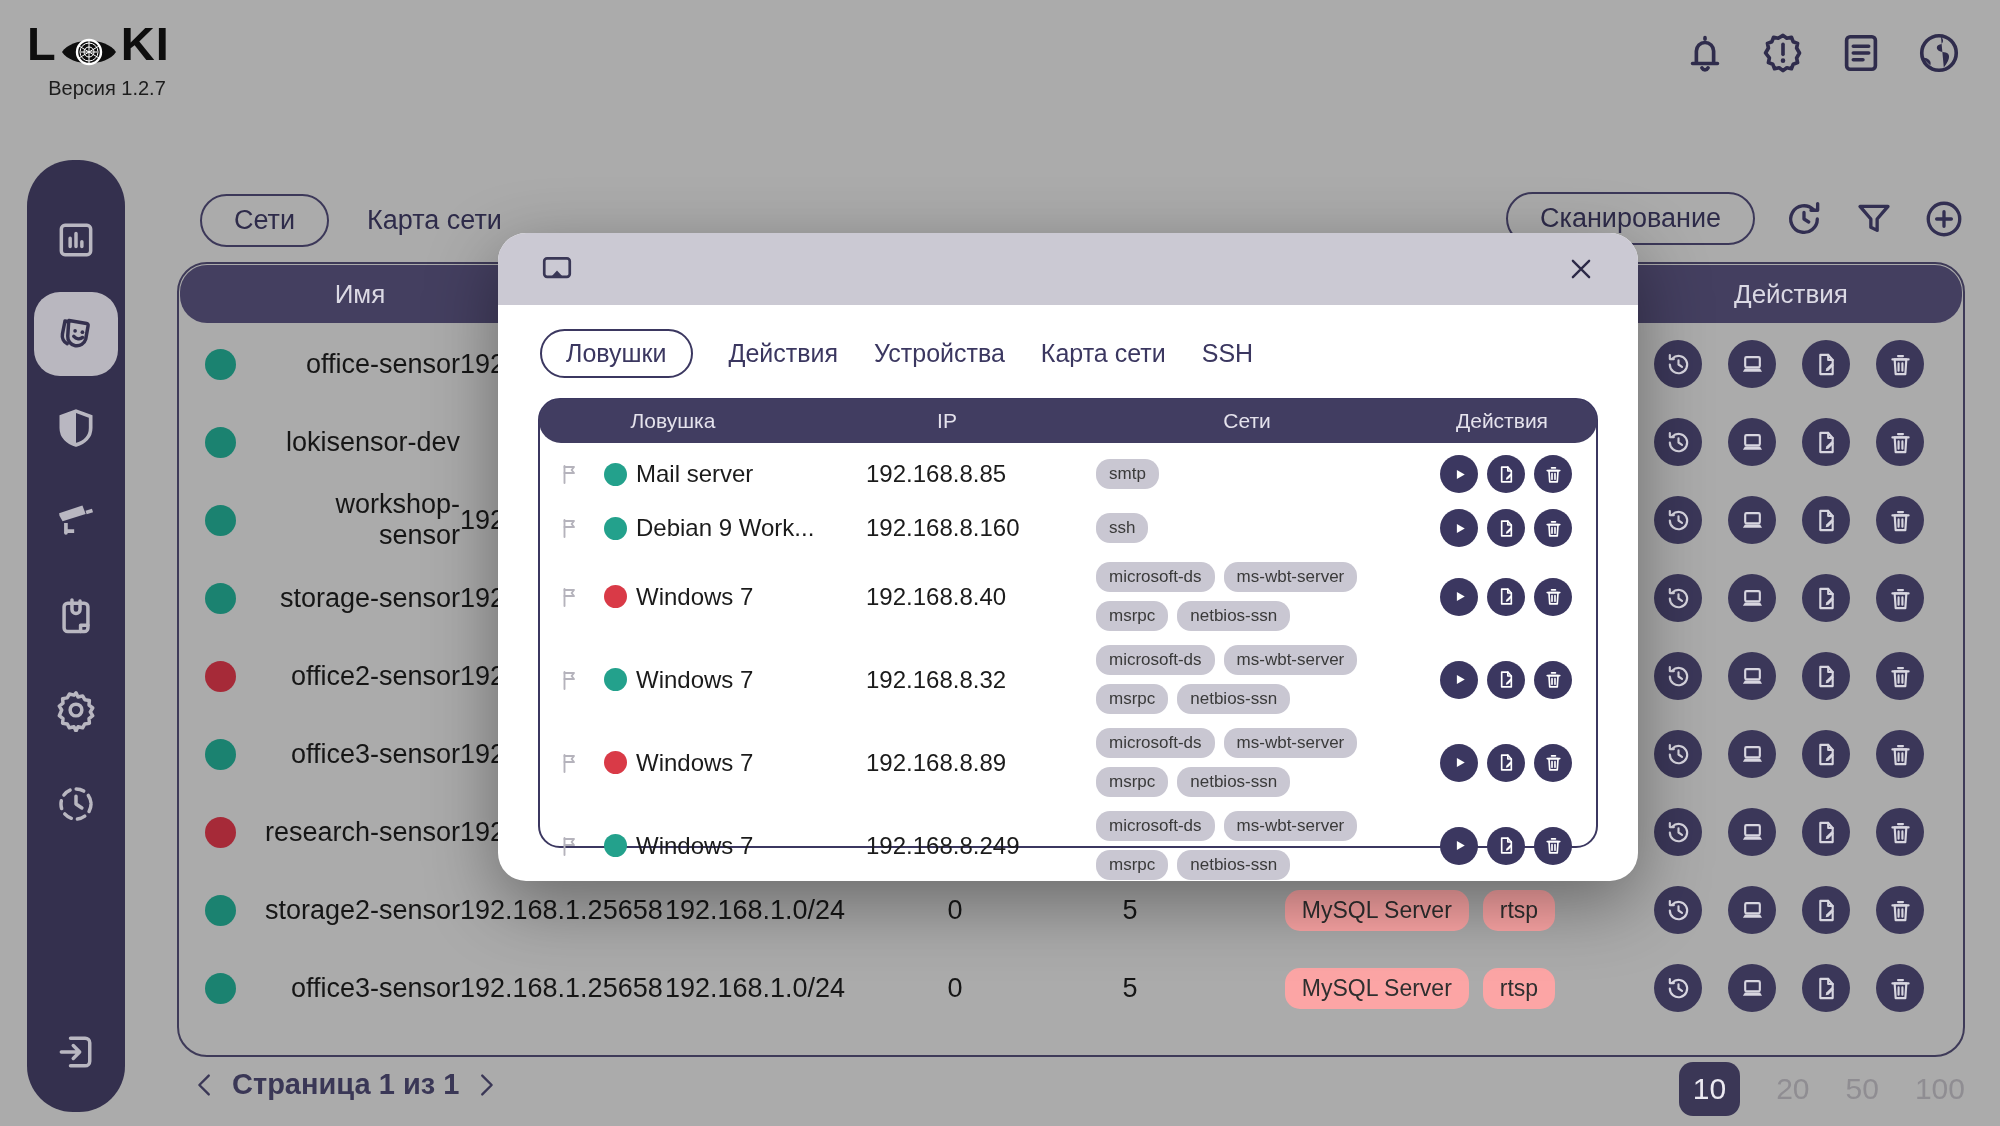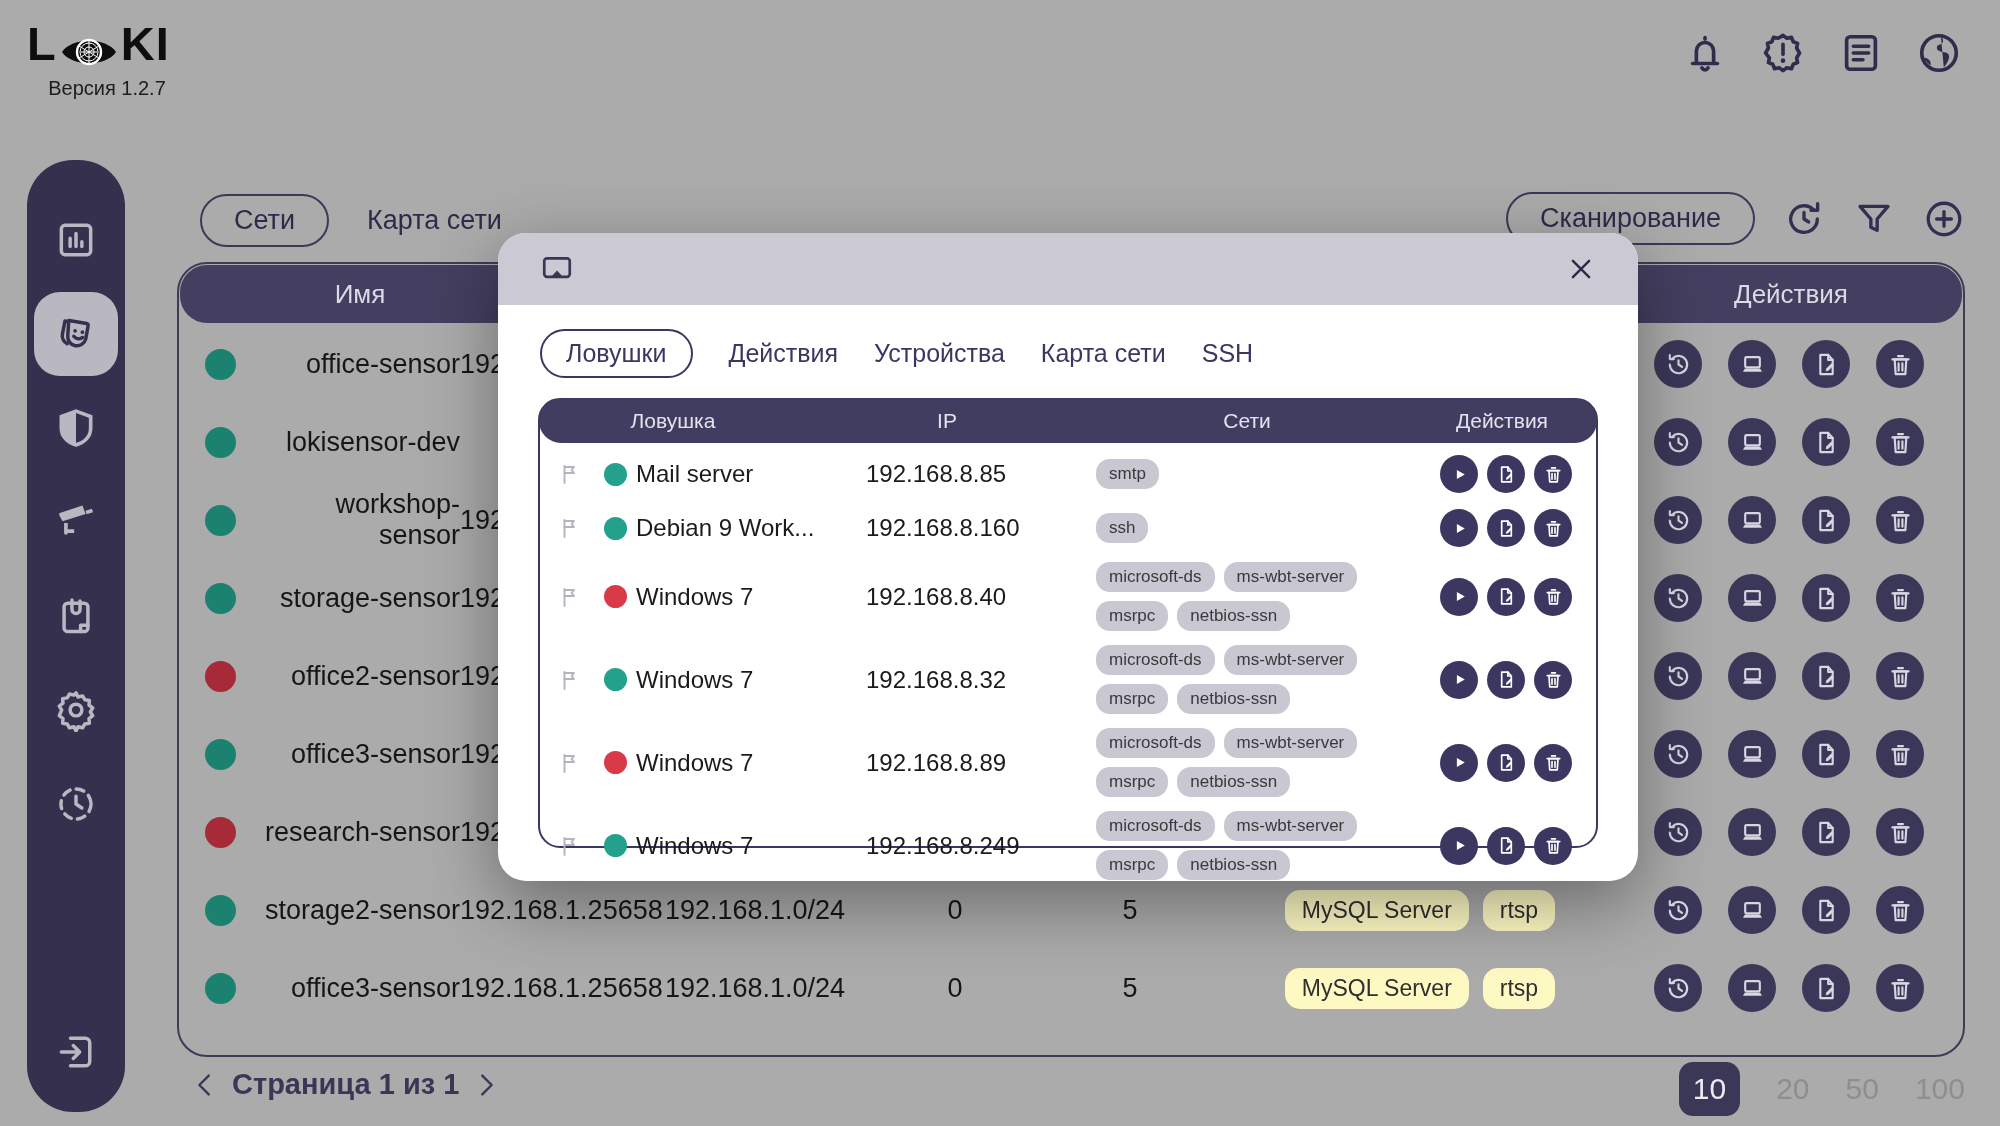--- a/index.html
+++ b/index.html
@@ -49,21 +49,21 @@
   .bg-head { position:absolute; left:1px; right:1px; top:1px; height:58px; background:#443f60; border-radius:27px;
              color:#dbd9e4; font-size:26px; }
   .bg-head .h-name { grid-column:2; text-align:center; }
   .bg-head .h-actions { grid-column:8; text-align:center; }
   .bg-rows { position:absolute; left:1px; right:1px; top:61px; }
   .bg-row { height:78px; font-size:27px; color:#161616; }
   .bg-row .dot { width:31px; height:31px; border-radius:50%; justify-self:center; }
   .bg-row .c-name { text-align:right; }
   .bg-row .c-ip, .bg-row .c-subnet, .bg-row .c-n1, .bg-row .c-n2 { text-align:center; }
   .bg-row .c-tags { display:flex; justify-content:center; gap:14px; }
-  .bg-tag { background:#fef9c3; color:#2f2f2f; font-size:23px; padding:7px 17px; border-radius:15px; white-space:nowrap; }
+  .bg-tag { background:#fca5a5; color:#2f2f2f; font-size:23px; padding:7px 17px; border-radius:15px; white-space:nowrap; }
   .bg-row .c-actions { display:flex; justify-content:flex-end; gap:26px; padding-right:38px; }
   .act-circle { width:48px; height:48px; border-radius:50%; background:#3b3759; color:#d8d6e0;
                 display:flex; align-items:center; justify-content:center; cursor:pointer; border:none; }
   .act-circle svg { width:27px; height:27px; }
 
   
   .pagination { position:absolute; left:190px; top:1068px; display:flex; align-items:center; gap:12px;
                 color:#3a3756; font-size:29px; font-weight:600; }
   .pg-arrow { width:30px; height:30px; color:#3a3756; cursor:pointer; background:none; border:none; }
   .pg-arrow svg { width:100%; height:100%; }

